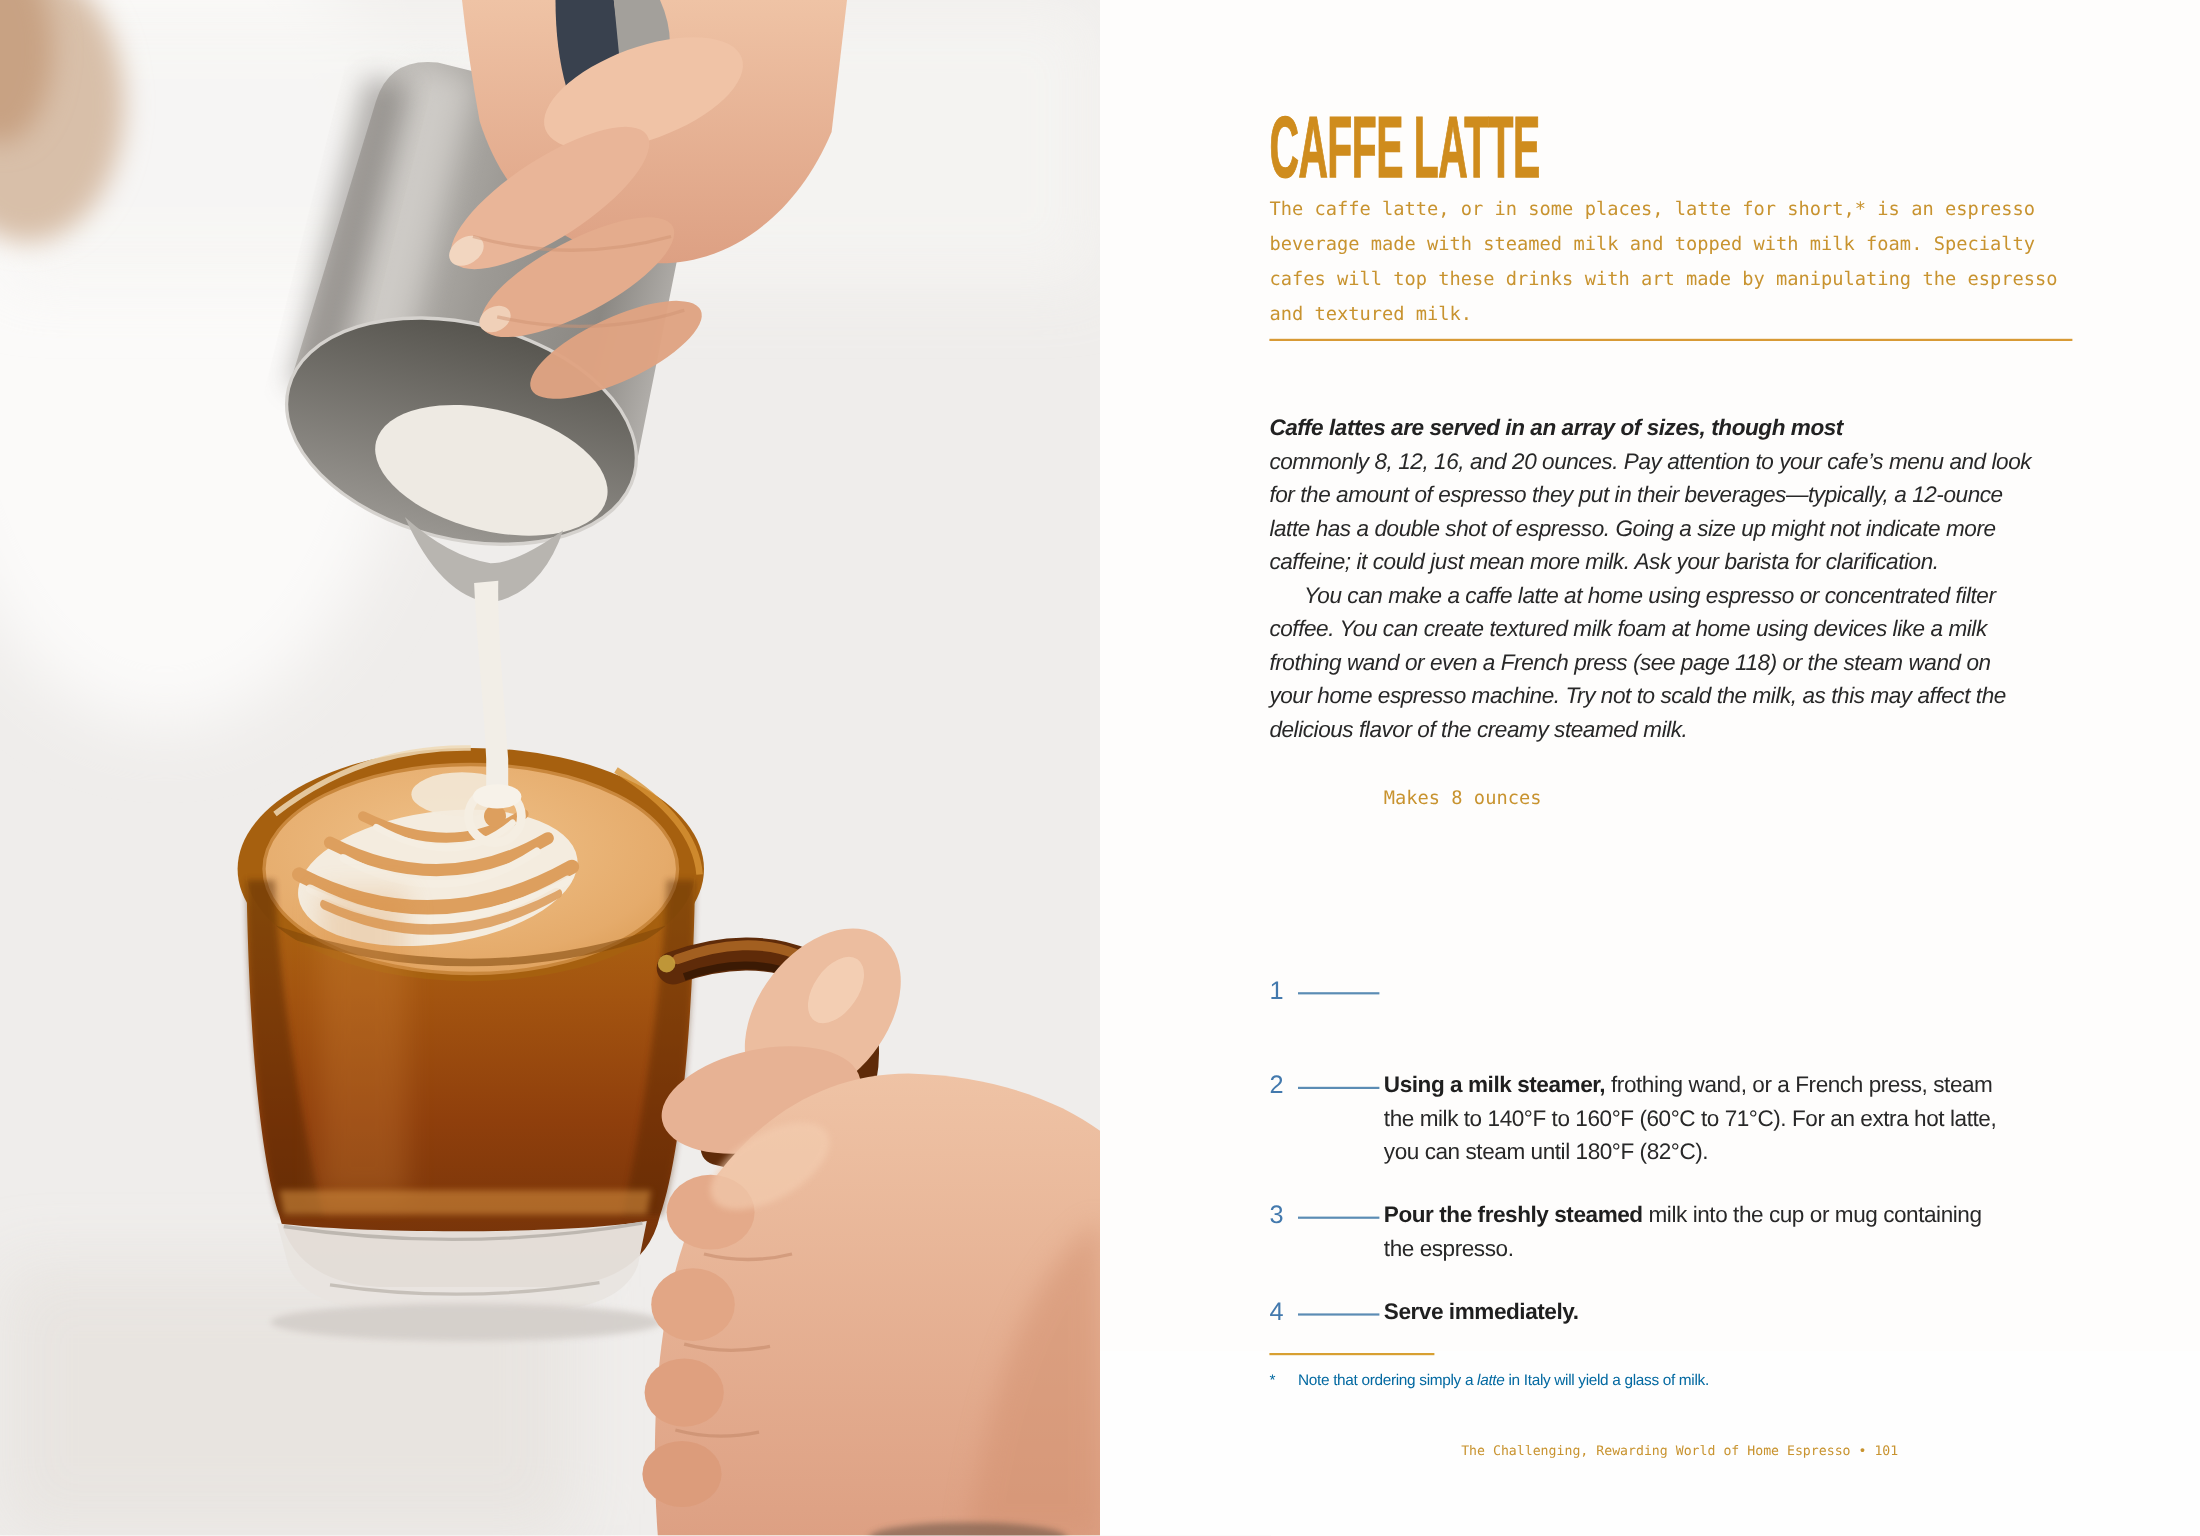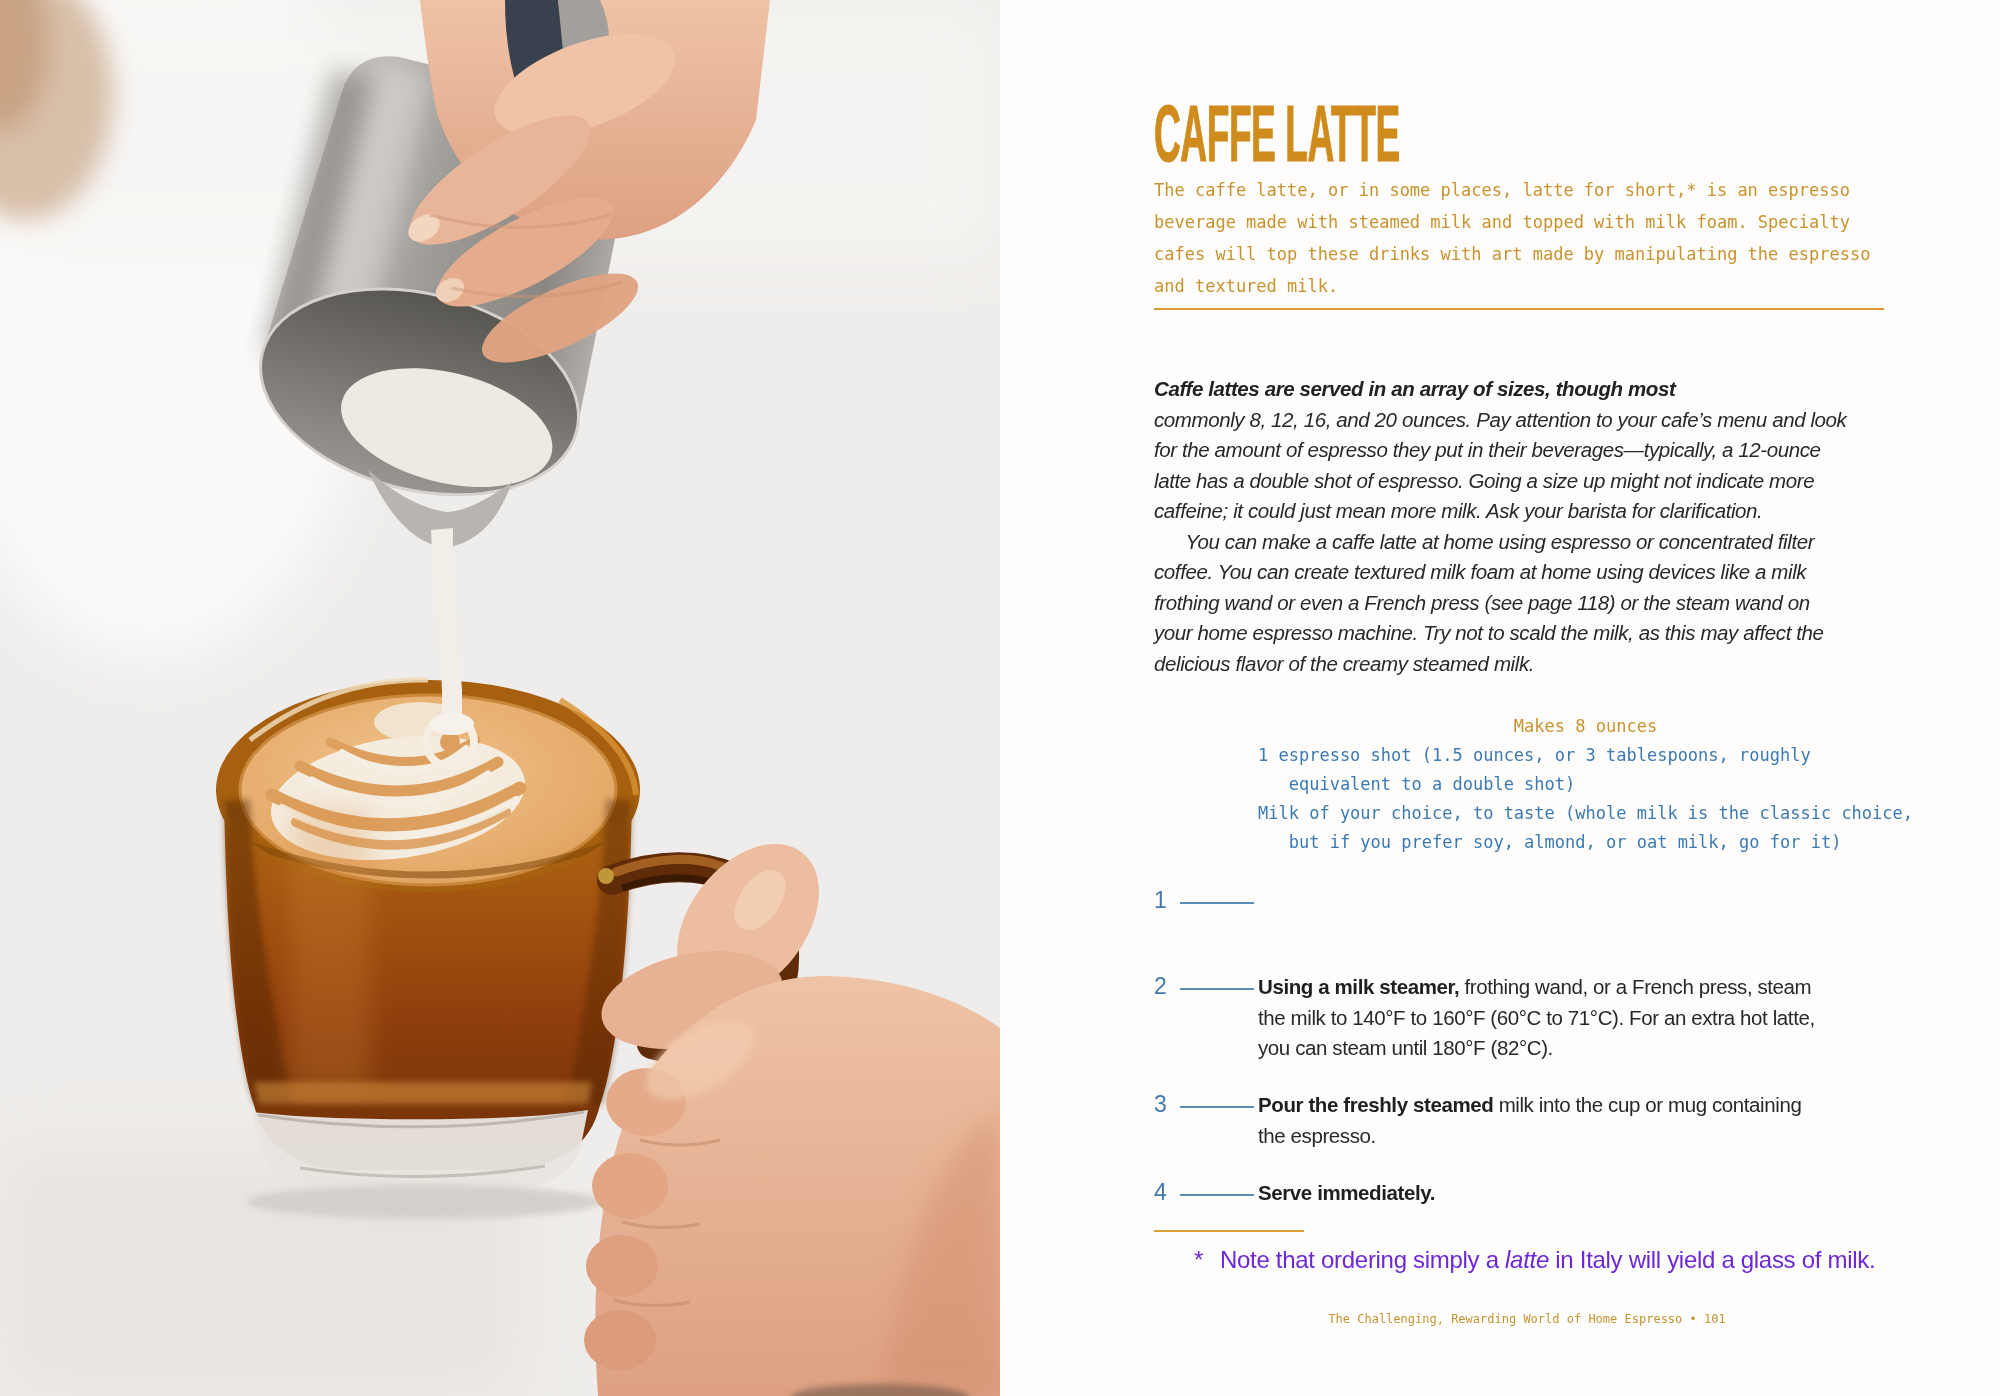--- a/index.html
+++ b/index.html
@@ -38,21 +38,21 @@
   }
   .step-rule{position:absolute;left:26px;top:16px;width:74px;border-top:2px solid #5b8cb4;}
   .step-text{
     margin-left:104px;width:680px;
     font-size:20.5px;line-height:30.5px;letter-spacing:-0.4px;color:#282828;
   }
   .step-text strong{font-weight:700;color:#1f1f1f;}
   .fn-rule{position:absolute;left:154px;top:1230px;width:150px;border-top:2px solid #d8a032;}
   .footnote{
     position:absolute;left:154px;top:1246px;width:760px;
-    font-size:24px;letter-spacing:-0.3px;color:#6d28d9;margin-left:40px;
+    font-size:14px;letter-spacing:-0.3px;color:#0369a1;
   }
   .footnote .marker{display:inline-block;width:26px;}
   .footer{
     position:absolute;left:154px;top:1312px;width:746px;text-align:center;
     font-size:12px;color:#c8932f;
   }
 </style>
 </head>
 <body>
 
@@ -218,24 +218,20 @@
 latte has a double shot of espresso. Going a size up might not indicate more
 caffeine; it could just mean more milk. Ask your barista for clarification.
       You can make a caffe latte at home using espresso or concentrated filter
 coffee. You can create textured milk foam at home using devices like a milk
 frothing wand or even a French press (see page 118) or the steam wand on
 your home espresso machine. Try not to scald the milk, as this may affect the
 delicious flavor of the creamy steamed milk.</span></p>
 
     <div class="recipe mono">
       <div class="yield">Makes 8 ounces</div>
-      <div class="ingredients pre">1 espresso shot (1.5 ounces, or 3 tablespoons, roughly
-   equivalent to a double shot)
-Milk of your choice, to taste (whole milk is the classic choice,
-   but if you prefer soy, almond, or oat milk, go for it)</div>
     </div>
 
     <div class="step" style="top:886px">
       <span class="step-num">1</span>
       <span class="step-rule"></span>
     </div>
 
     <div class="step" style="top:972px">
       <span class="step-num">2</span>
       <span class="step-rule"></span>

